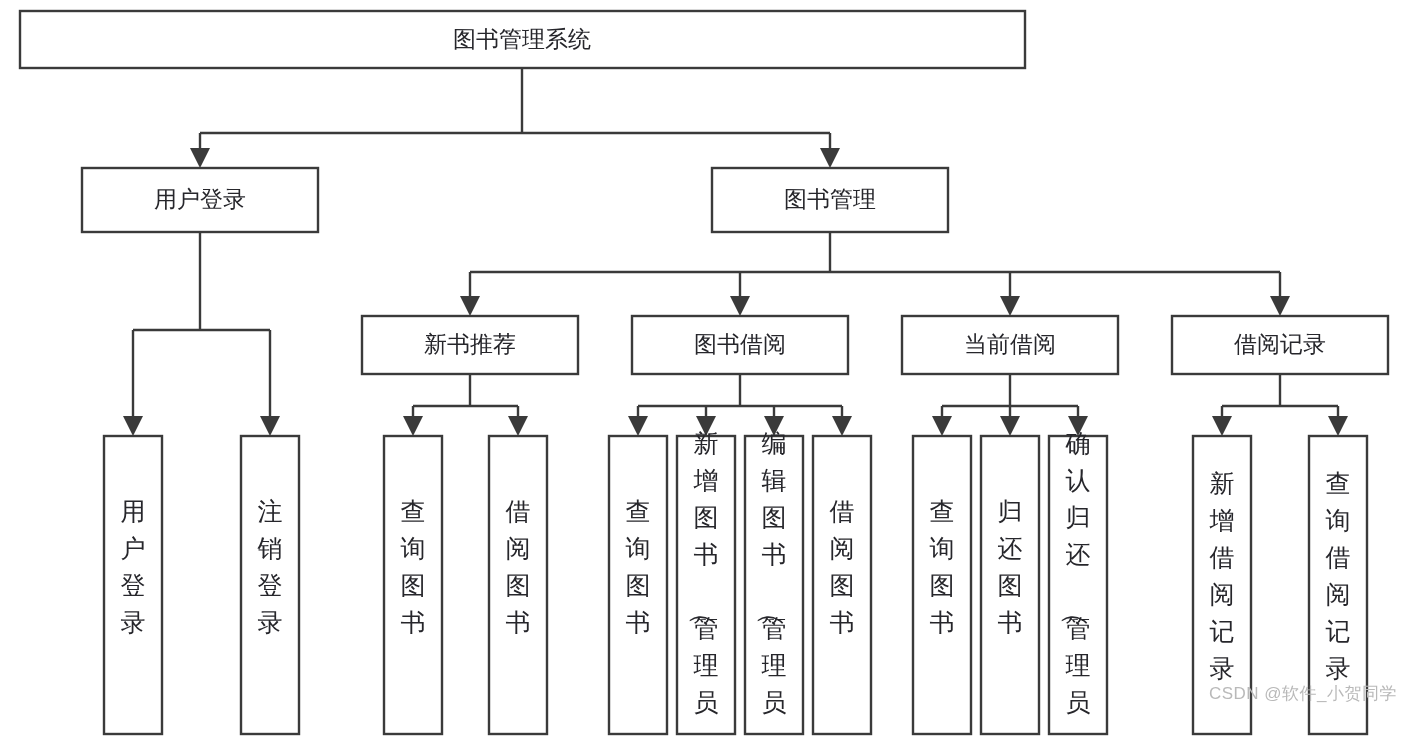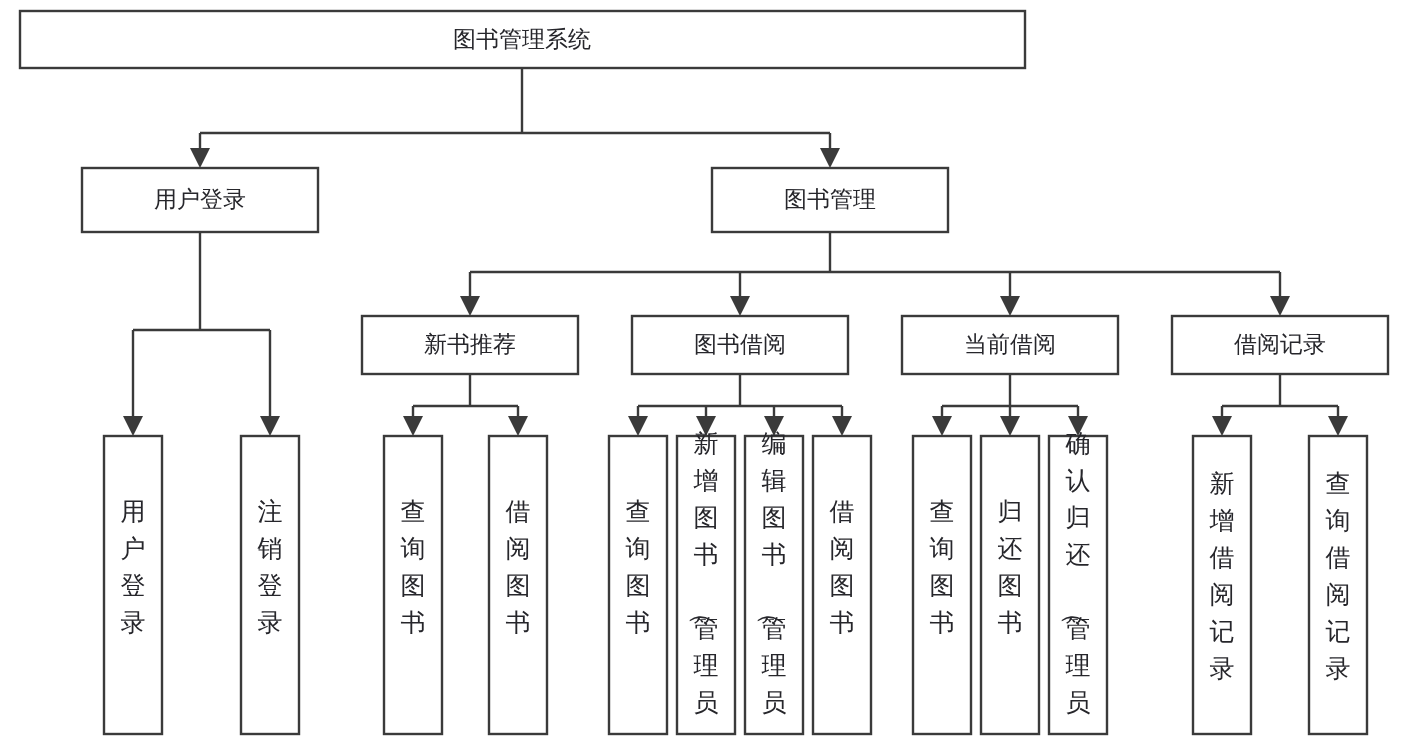--- a/index.html
+++ b/index.html
@@ -231,13 +231,14 @@
       <rect class="node-rect" x="1193" y="436" width="58" height="298"></rect>
       <text class="node-label-v" x="1222" y="492"><tspan x="1222" y="492">新</tspan><tspan x="1222" y="529">增</tspan><tspan x="1222" y="566">借</tspan><tspan x="1222" y="603">阅</tspan><tspan x="1222" y="640">记</tspan><tspan x="1222" y="677">录</tspan></text>
     </g>
     <g>
       <rect class="node-rect" x="1309" y="436" width="58" height="298"></rect>
       <text class="node-label-v" x="1338" y="492"><tspan x="1338" y="492">查</tspan><tspan x="1338" y="529">询</tspan><tspan x="1338" y="566">借</tspan><tspan x="1338" y="603">阅</tspan><tspan x="1338" y="640">记</tspan><tspan x="1338" y="677">录</tspan></text>
     </g>
 
   </svg>
 
+  <div class="watermark-text">CSDN @软件_小贺同学</div>
 </div>
 
 </body></html>

